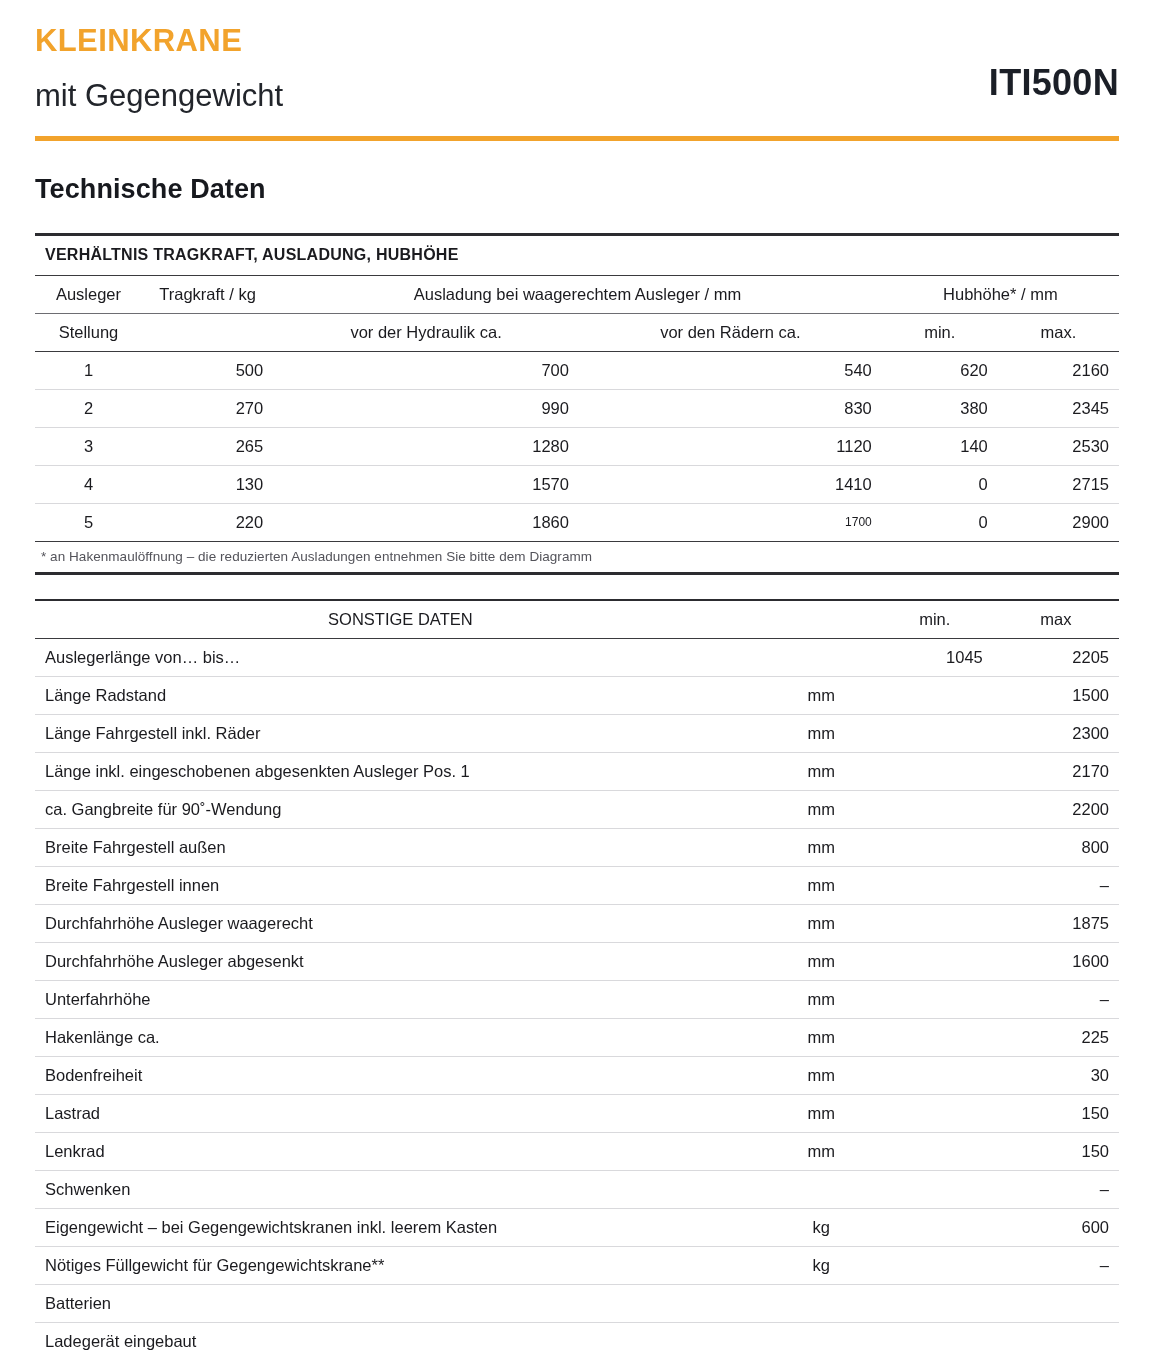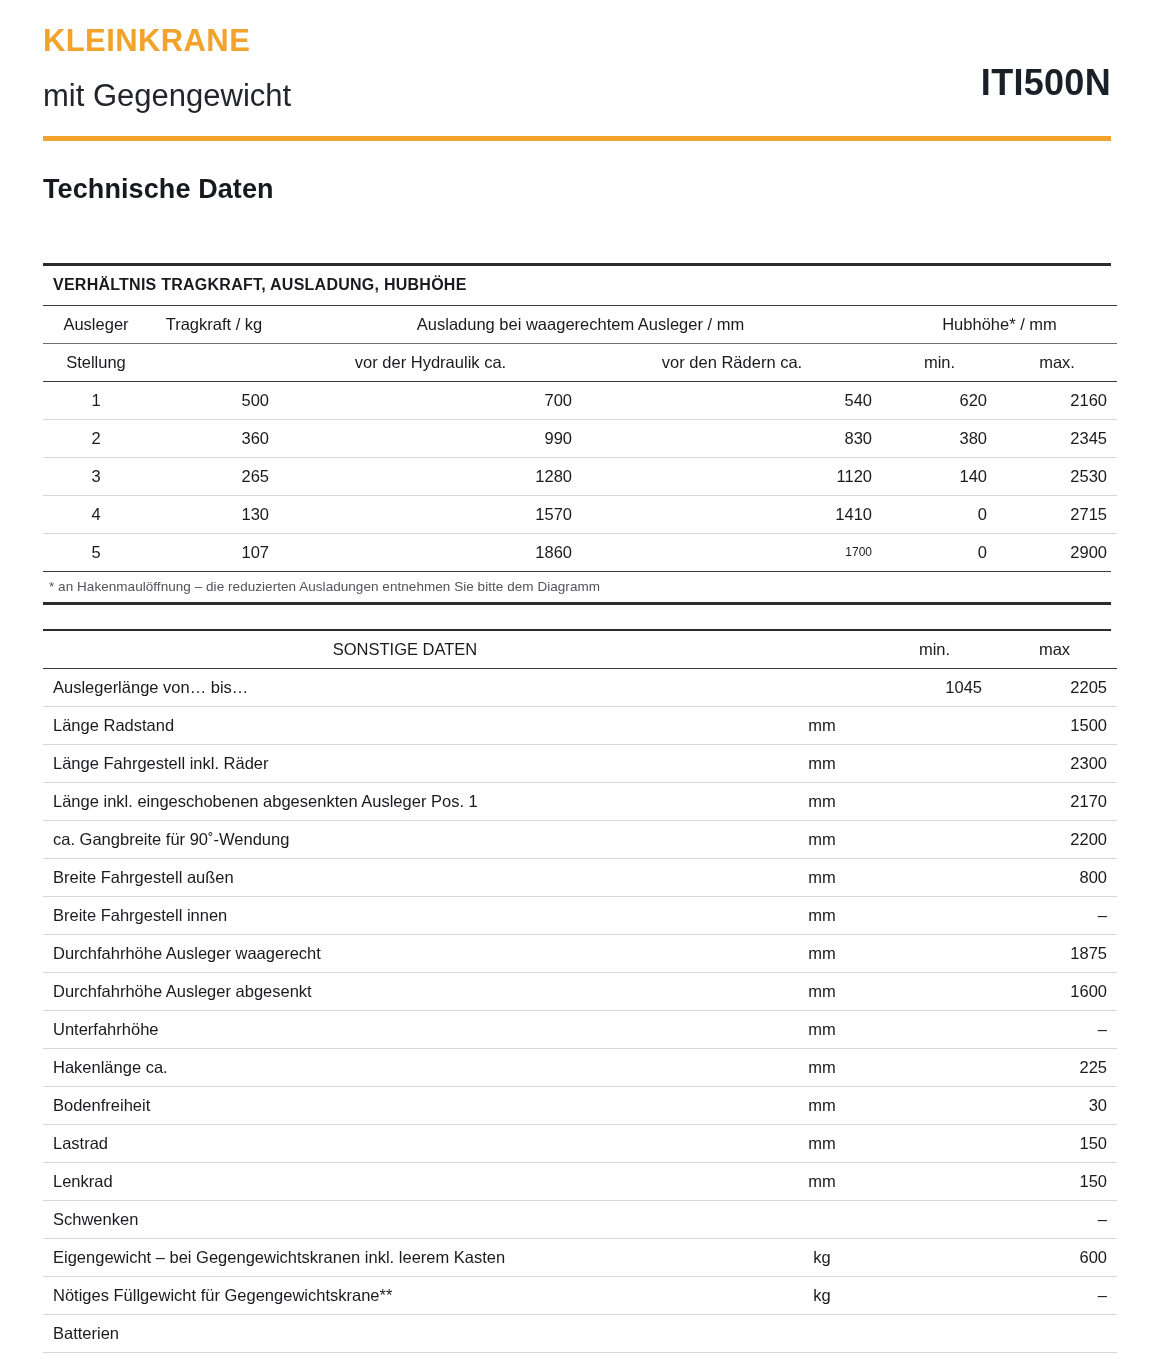--- a/index.html
+++ b/index.html
@@ -10,21 +10,21 @@
     background: #ffffff;
     font-family: "Liberation Sans", sans-serif;
     color: #1b1b1f;
   }
 
   .page {
     position: relative;
     width: 1154px;
     height: 1015px;
     background: #ffffff;
-    padding: 0 40px;
+    padding: 0 32px;
   }
 
   
   .header {
     position: relative;
     padding-top: 26px;
     height: 128px;
   }
   .header-left {
     position: absolute;
@@ -171,21 +171,21 @@
     <div class="header-left">
       <div class="brand-line1">KLEINKRANE</div>
       <div class="brand-line2">mit Gegengewicht</div>
     </div>
     <div class="model-name">ITI500N</div>
     <div class="accent-bar"></div>
   </div>
 
   <div class="section-title">Technische Daten</div>
 
-  <div class="tbl-wrap" style="margin-top:58px;">
+  <div class="tbl-wrap" style="margin-top:28px;">
     <div class="rule-thick"></div>
     <table class="dt t1">
       <colgroup>
         <col class="c1">
           <col class="c2">
           <col class="c3">
           <col class="c4">
           <col class="c5">
           <col class="c6">
       </colgroup>
@@ -214,21 +214,21 @@
           <tr class="data-row">
             <td class="ta-c bold">1</td>
             <td class="ta-r vsep-dark">500</td>
             <td class="ta-r vsep-dark">700</td>
             <td class="ta-r vsep">540</td>
             <td class="ta-r vsep-dark">620</td>
             <td class="ta-r vsep">2160</td>
           </tr>
           <tr class="data-row">
             <td class="ta-c">2</td>
-            <td class="ta-r vsep-dark">360</td>
+            <td class="ta-r vsep-dark">270</td>
             <td class="ta-r vsep-dark">990</td>
             <td class="ta-r vsep">830</td>
             <td class="ta-r vsep-dark">380</td>
             <td class="ta-r vsep">2345</td>
           </tr>
           <tr class="data-row">
             <td class="ta-c">3</td>
             <td class="ta-r vsep-dark">265</td>
             <td class="ta-r vsep-dark">1280</td>
             <td class="ta-r vsep">1120</td>
@@ -238,21 +238,21 @@
           <tr class="data-row">
             <td class="ta-c">4</td>
             <td class="ta-r vsep-dark">130</td>
             <td class="ta-r vsep-dark">1570</td>
             <td class="ta-r vsep">1410</td>
             <td class="ta-r vsep-dark">0</td>
             <td class="ta-r vsep">2715</td>
           </tr>
           <tr class="data-row">
             <td class="ta-c">5</td>
-            <td class="ta-r vsep-dark">107</td>
+            <td class="ta-r vsep-dark">220</td>
             <td class="ta-r vsep-dark">1860</td>
             <td class="ta-r vsep small-num">1700</td>
             <td class="ta-r vsep-dark">0</td>
             <td class="ta-r vsep">2900</td>
           </tr>
         </tbody>
     </table>
     <div class="rule-thin"></div>
     <div class="footnote">* an Hakenmaulöffnung – die reduzierten Ausladungen entnehmen Sie bitte dem Diagramm</div>
     <div class="rule-thick"></div>

